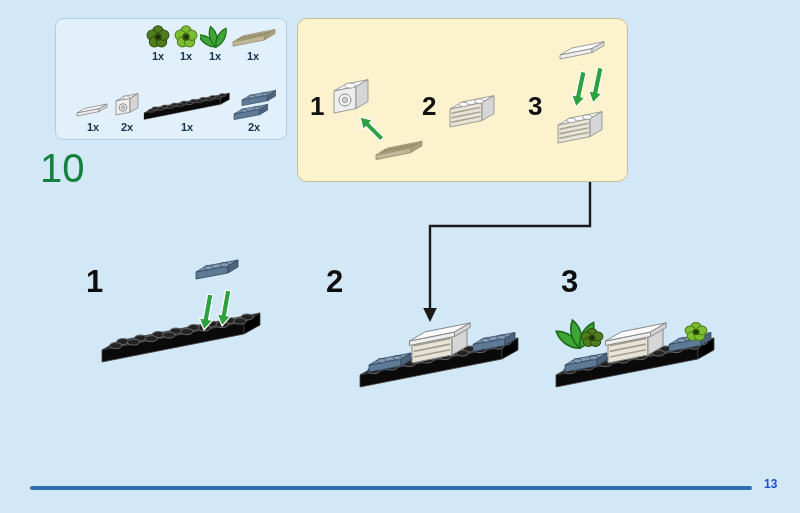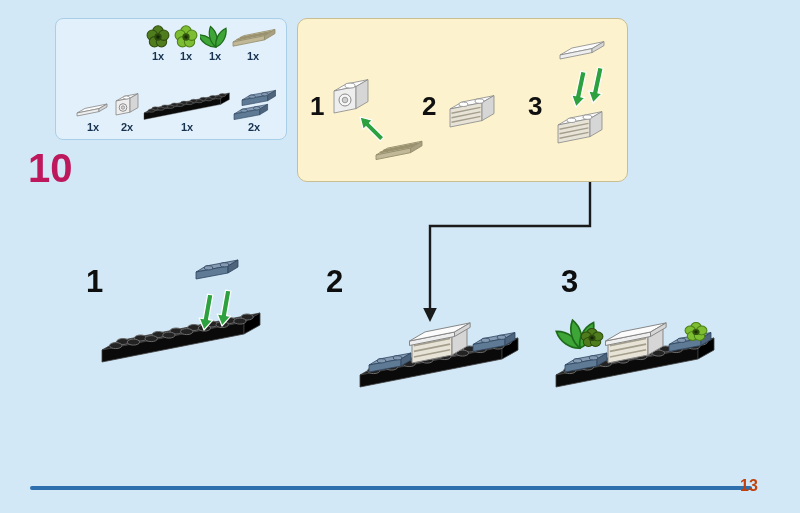--- a/index.html
+++ b/index.html
@@ -14,21 +14,21 @@
   .parts-box{
     position:absolute;left:55px;top:18px;width:232px;height:122px;
     background:#e2f0fb;border:1px solid #a9cfe8;border-radius:8px;
     box-sizing:border-box;padding:6px 10px;
     display:flex;flex-direction:column;justify-content:space-between;
   }
   .parts-row{display:flex;justify-content:flex-end;align-items:flex-end;}
   .part-cell{display:flex;flex-direction:column;align-items:center;}
   .part-count{font-size:11px;font-weight:700;color:#16324e;margin-top:2px;line-height:1;}
   
-  .step-number{position:absolute;left:28px;top:148px;font-size:40px;font-weight:700;color:#be185d;line-height:1;}
+  .step-number{position:absolute;left:40px;top:148px;font-size:40px;font-weight:400;color:#15803d;line-height:1;}
   
   .inset{
     position:absolute;left:297px;top:18px;width:331px;height:164px;
     background:#fcf3ce;border:1px solid #c9bd92;border-radius:10px;box-sizing:border-box;
   }
   .inset-num{position:absolute;font-size:26px;font-weight:800;color:#101010;line-height:1;}
   .inset-num.n1{left:12px;top:74px}
   .inset-num.n2{left:124px;top:74px}
   .inset-num.n3{left:230px;top:74px}
   .g1{position:absolute;left:30px;top:50px}
@@ -41,21 +41,21 @@
   
   .main-num{position:absolute;font-size:31px;font-weight:800;color:#0e0e0e;line-height:1;}
   .main-num.m1{left:86px;top:266px}
   .main-num.m2{left:326px;top:266px}
   .main-num.m3{left:561px;top:266px}
   .a1{position:absolute;left:92px;top:250px}
   .a2{position:absolute;left:350px;top:283px}
   .a3{position:absolute;left:546px;top:280px}
   
   .divider{position:absolute;left:30px;top:486px;width:722px;height:4px;background:#2e6fad;border-radius:2px;}
-  .page-number{position:absolute;left:740px;top:477px;font-size:16px;font-weight:800;color:#c2410c;}
+  .page-number{position:absolute;left:764px;top:477px;font-size:12px;font-weight:800;color:#1d4ed8;}
   
   .bp-top{fill:#232323;stroke:#3f3f3f;stroke-width:.8}
   .bp-front{fill:#0a0a0a;stroke:#3f3f3f;stroke-width:.8}
   .bp-right{fill:#000;stroke:#3f3f3f;stroke-width:.8}
   .bp-stud{fill:#232323;stroke:#6a6a6a;stroke-width:1}
   .bu-top{fill:#8499b2;stroke:#2f4560;stroke-width:.8}
   .bu-front{fill:#5f7a94;stroke:#2f4560;stroke-width:.8}
   .bu-right{fill:#4d647c;stroke:#2f4560;stroke-width:.8}
   .bu-stud{fill:#8499b2;stroke:#39506a;stroke-width:1}
   .wh-top{fill:#fbfbfb;stroke:#878787;stroke-width:.8}

